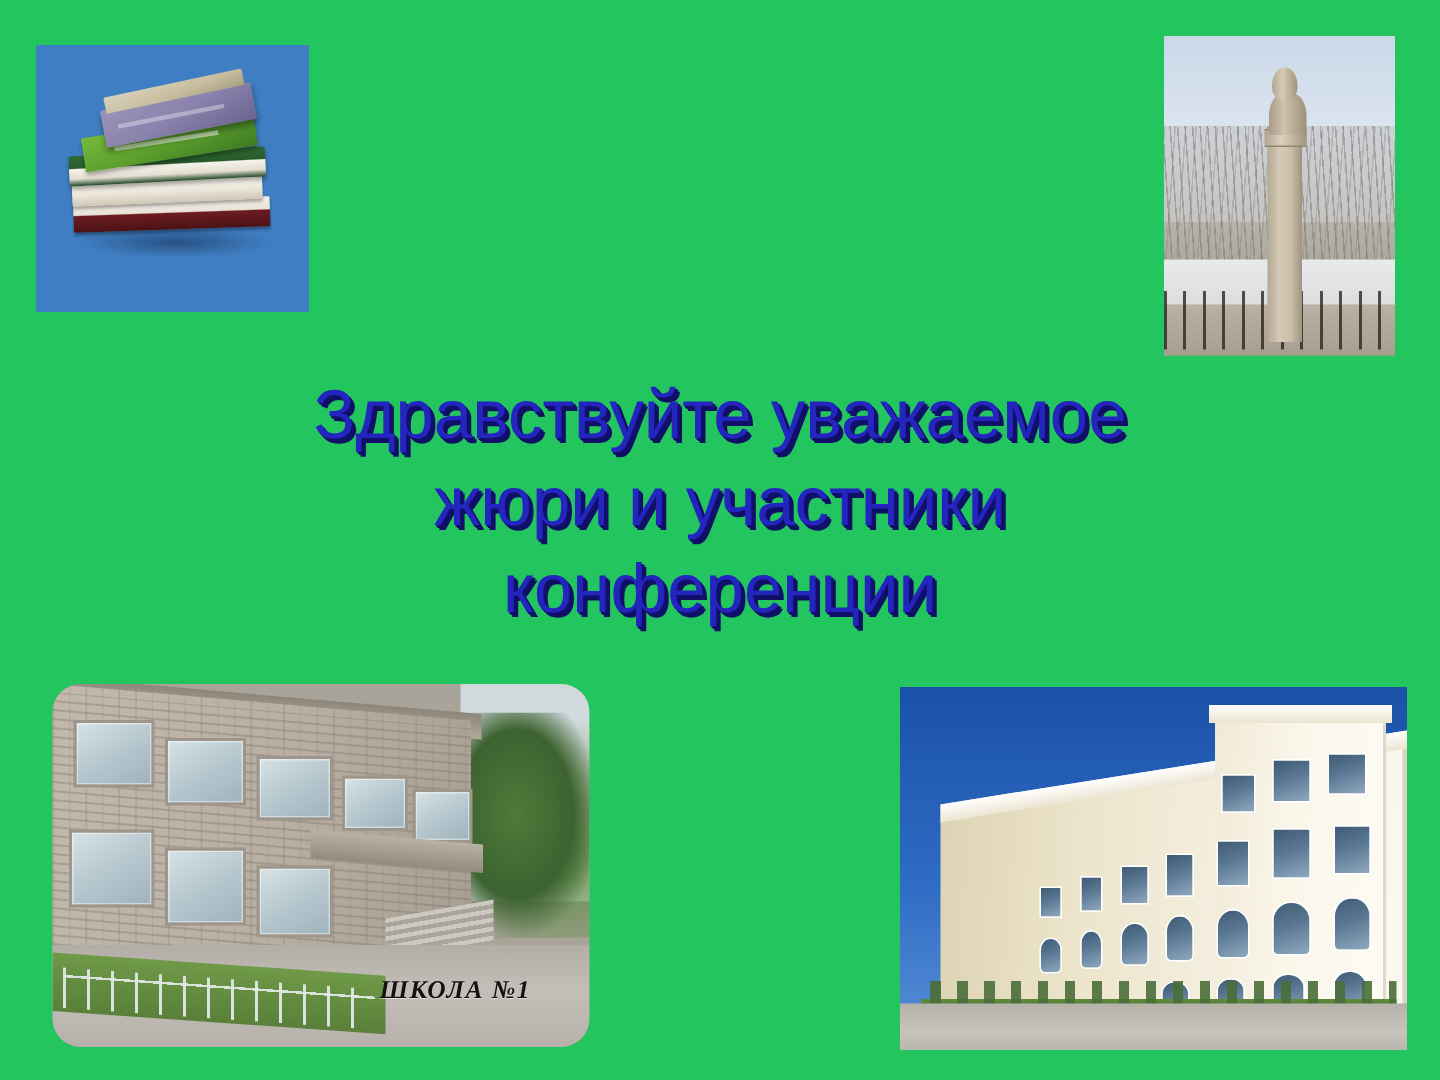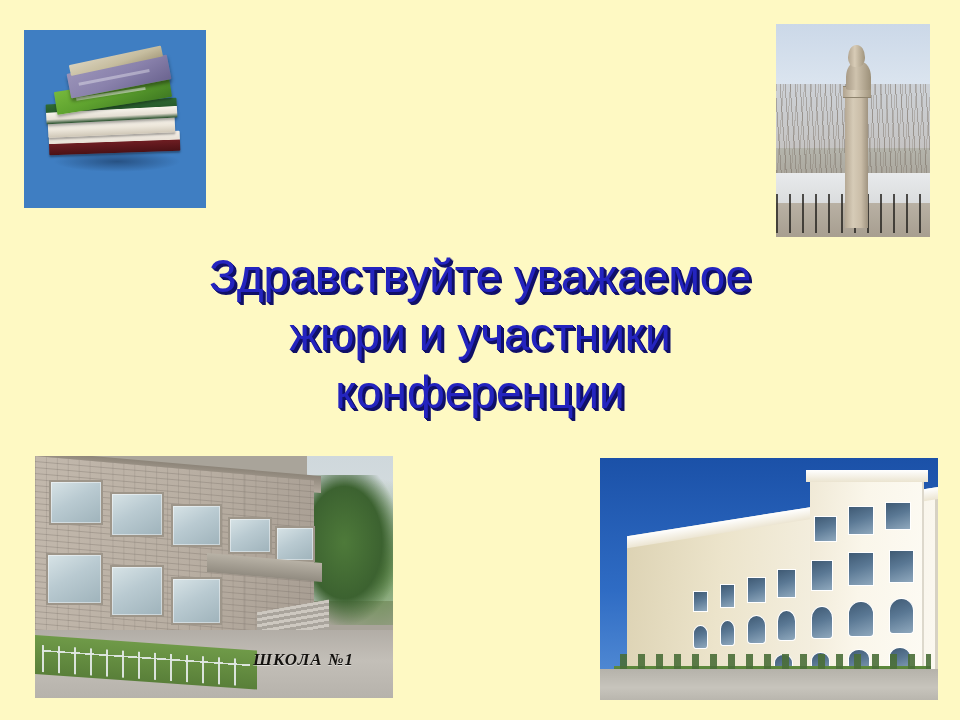--- a/index.html
+++ b/index.html
@@ -11,21 +11,21 @@
     width: 960px;
     height: 720px;
     overflow: hidden;
     font-family: "Liberation Sans", sans-serif;
   }
 
   #slide {
     position: relative;
     width: 960px;
     height: 720px;
-    background: #fef9c3;
+    background: #22c55e;
     overflow: hidden;
   }
 
   
   #slide-title {
     position: absolute;
     left: 90px;
     top: 247px;
     width: 780px;
     text-align: center;
@@ -189,20 +189,21 @@
     border-radius: 48% 48% 42% 42% / 58% 58% 42% 42%;
   }
 
   
   #photo-school {
     left: 35px;
     top: 456px;
     width: 358px;
     height: 242px;
     background: #a9a49a;
+    border-radius: 19px;
   }
   #photo-school .wall {
     position: absolute; left:0; top:0; width: 78%; height: 82%;
     background:
       repeating-linear-gradient(0deg, rgba(120,112,104,.35) 0 1px, rgba(0,0,0,0) 1px 6px),
       repeating-linear-gradient(90deg, rgba(120,112,104,.22) 0 1px, rgba(0,0,0,0) 1px 11px),
       linear-gradient(100deg,#c2b8ac 0%,#b8aea2 55%,#a79d92 100%);
     transform: skewY(5deg);
     transform-origin: left top;
   }

